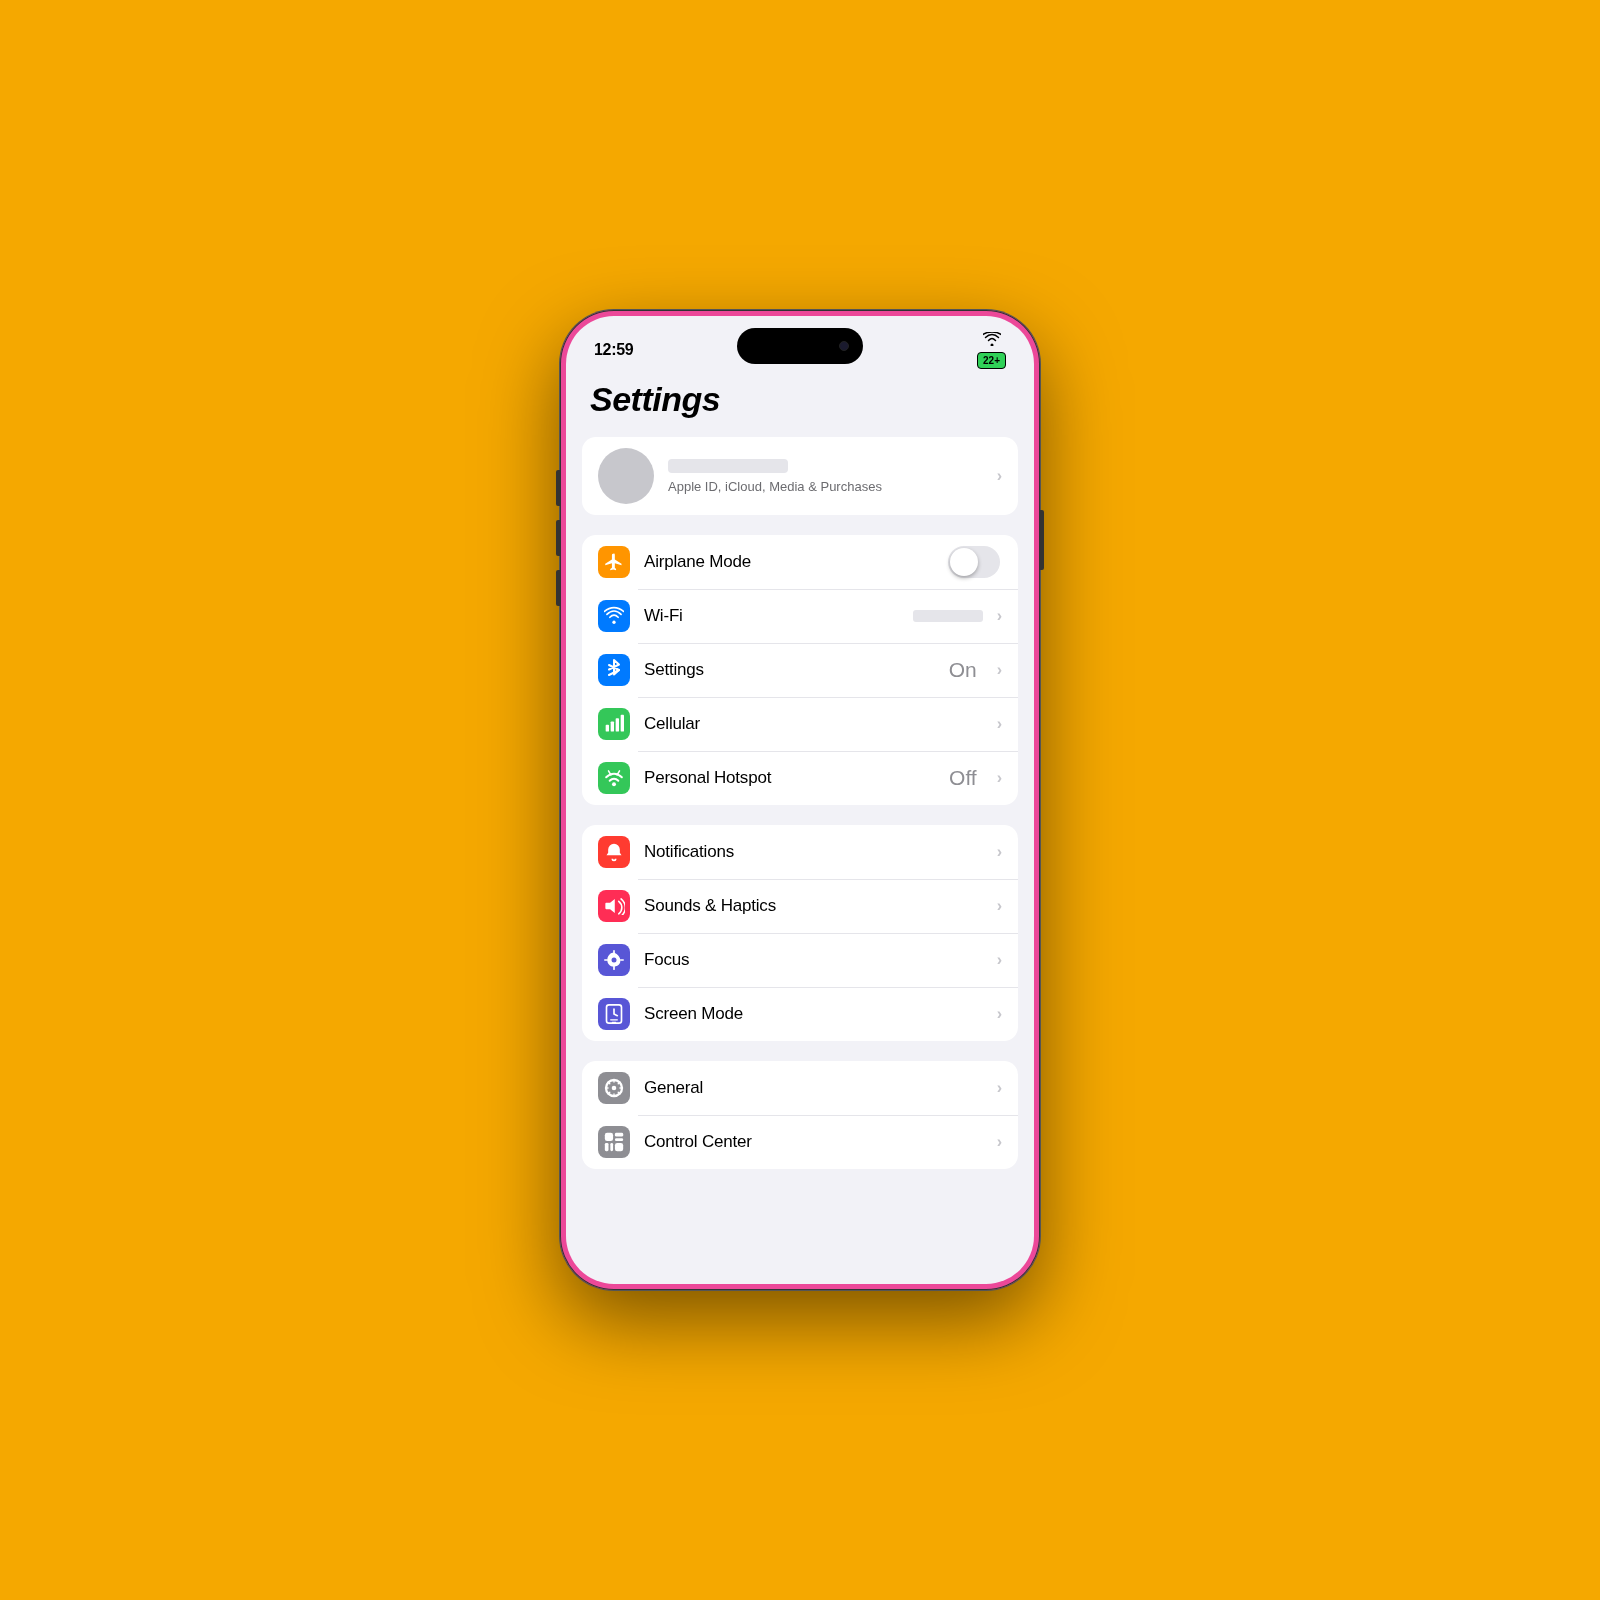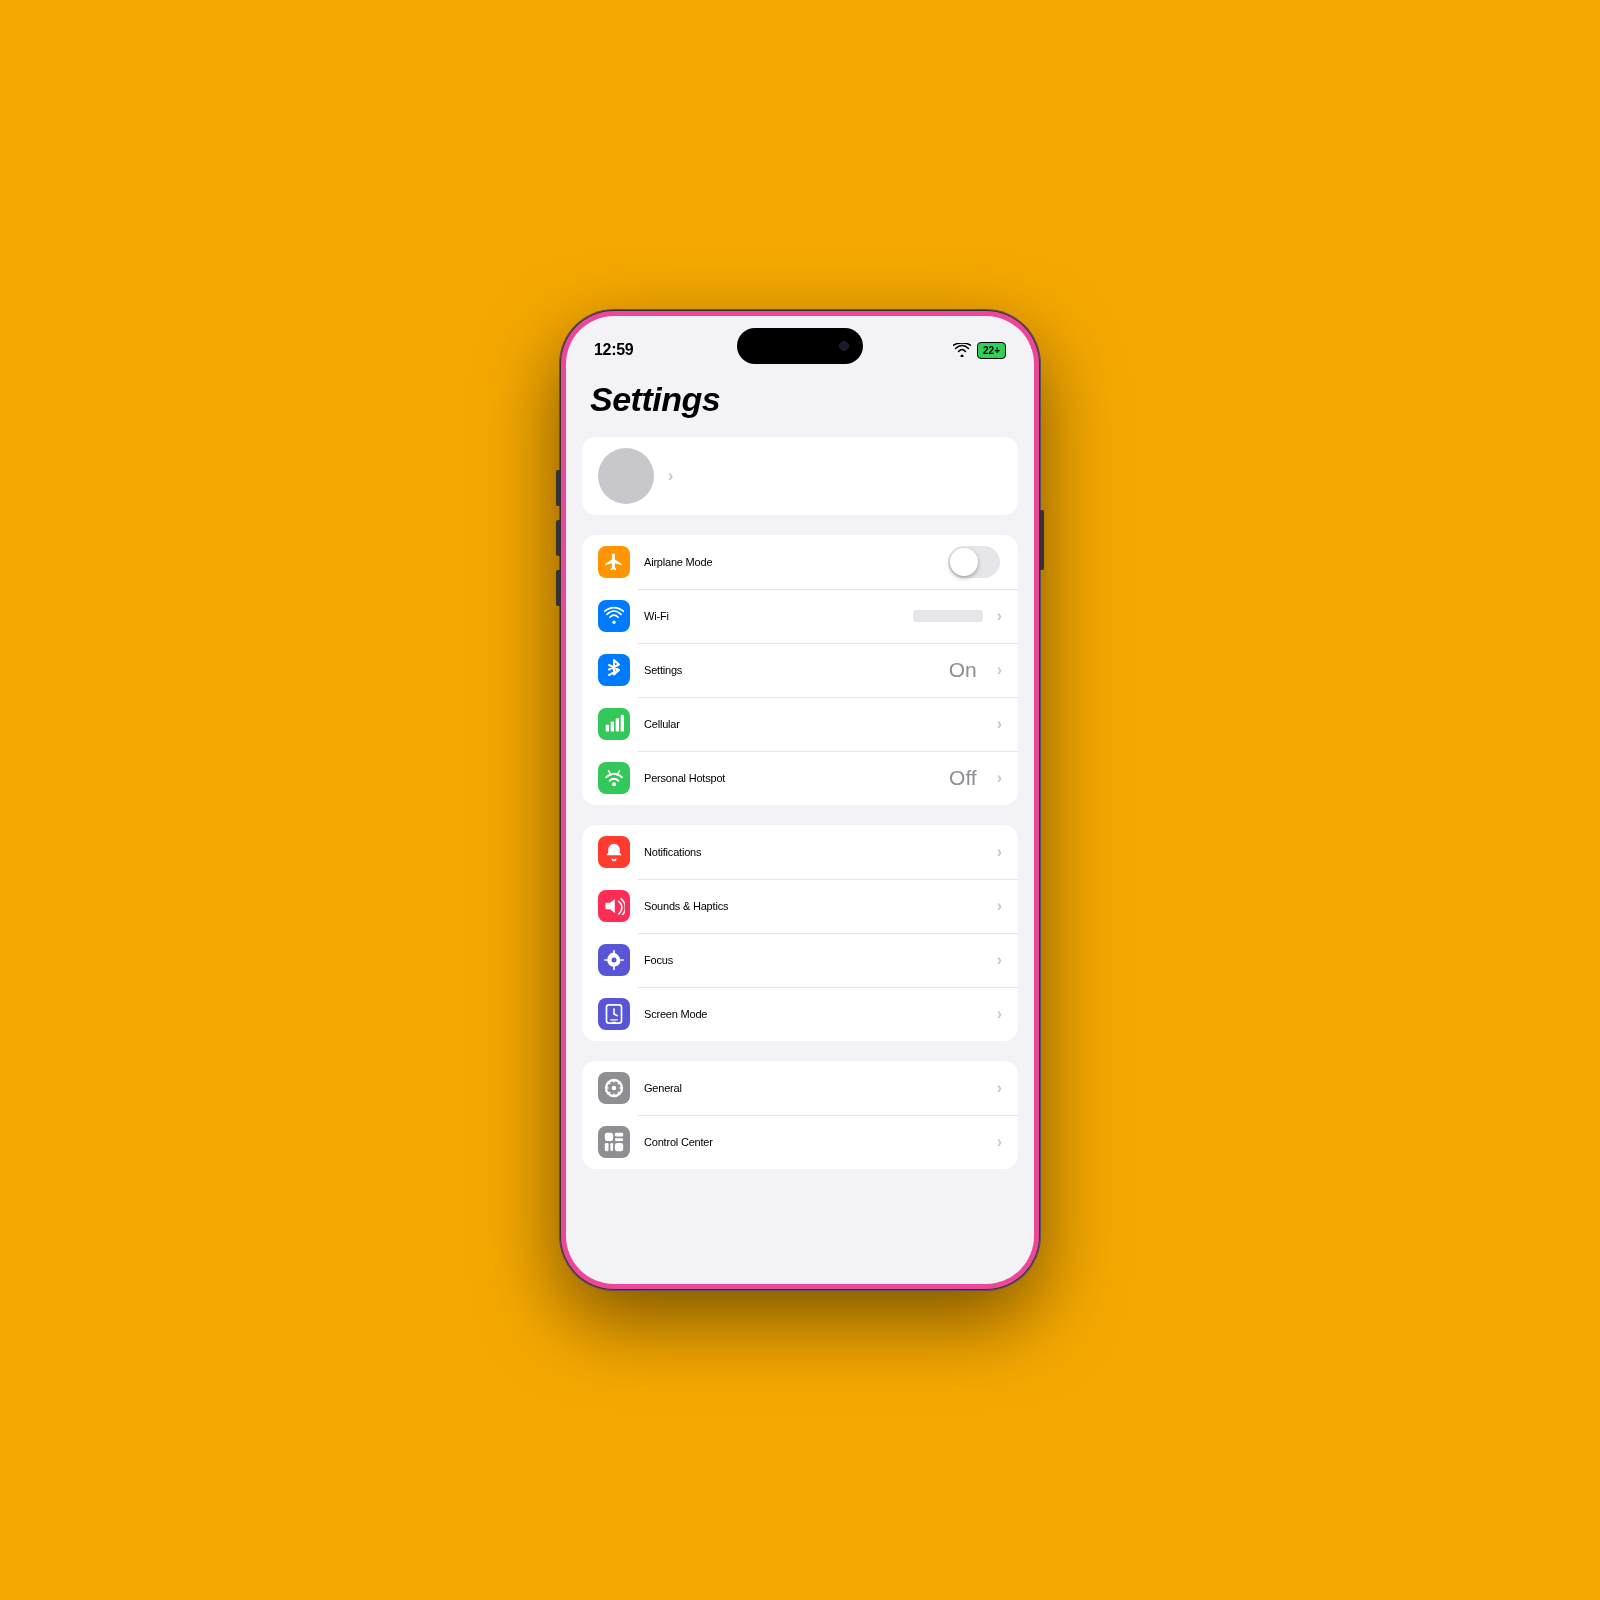--- a/index.html
+++ b/index.html
@@ -99,20 +99,21 @@
       height: 10px;
       background: #1a1a2e;
       border-radius: 50%;
       border: 1px solid #222;
     }
 
     .status-icons {
       display: flex;
       align-items: center;
       gap: 6px;
+      flex-direction: column;
     }
 
     .battery-badge {
       background: #30d158;
       color: #000;
       font-size: 10px;
       font-weight: 700;
       padding: 2px 5px;
       border-radius: 4px;
       border: 1.5px solid #000;
@@ -224,21 +225,21 @@
     .icon-green { background: #34C759; }
     .icon-green2 { background: #34C759; }
     .icon-red { background: #FF3B30; }
     .icon-pink { background: #FF2D55; }
     .icon-purple { background: #5856D6; }
     .icon-indigo { background: #5856D6; }
     .icon-gray { background: #8E8E93; }
 
     .row-label {
       flex: 1;
-      font-size: 11px;
+      font-size: 17px;
       color: #000;
       letter-spacing: -0.2px;
     }
 
     .row-value {
       font-size: 21px;
       color: #8E8E93;
       margin-right: 6px;
     }
 
@@ -306,20 +307,24 @@
       </div>
     </div>
 
     <div class="phone-content">
 
       <div class="page-title">Settings</div>
 
       <div class="card">
         <div class="settings-row apple-id-row">
           <div class="avatar-circle"></div>
+          <div class="apple-id-text">
+            <div class="apple-id-name-placeholder"></div>
+            <div class="apple-id-sub">Apple ID, iCloud, Media &amp; Purchases</div>
+          </div>
           <span class="chevron">›</span>
         </div>
       </div>
 
       <div class="section-spacer"></div>
 
       <div class="card">
 
         <div class="settings-row">
           <div class="icon-wrap icon-orange">

